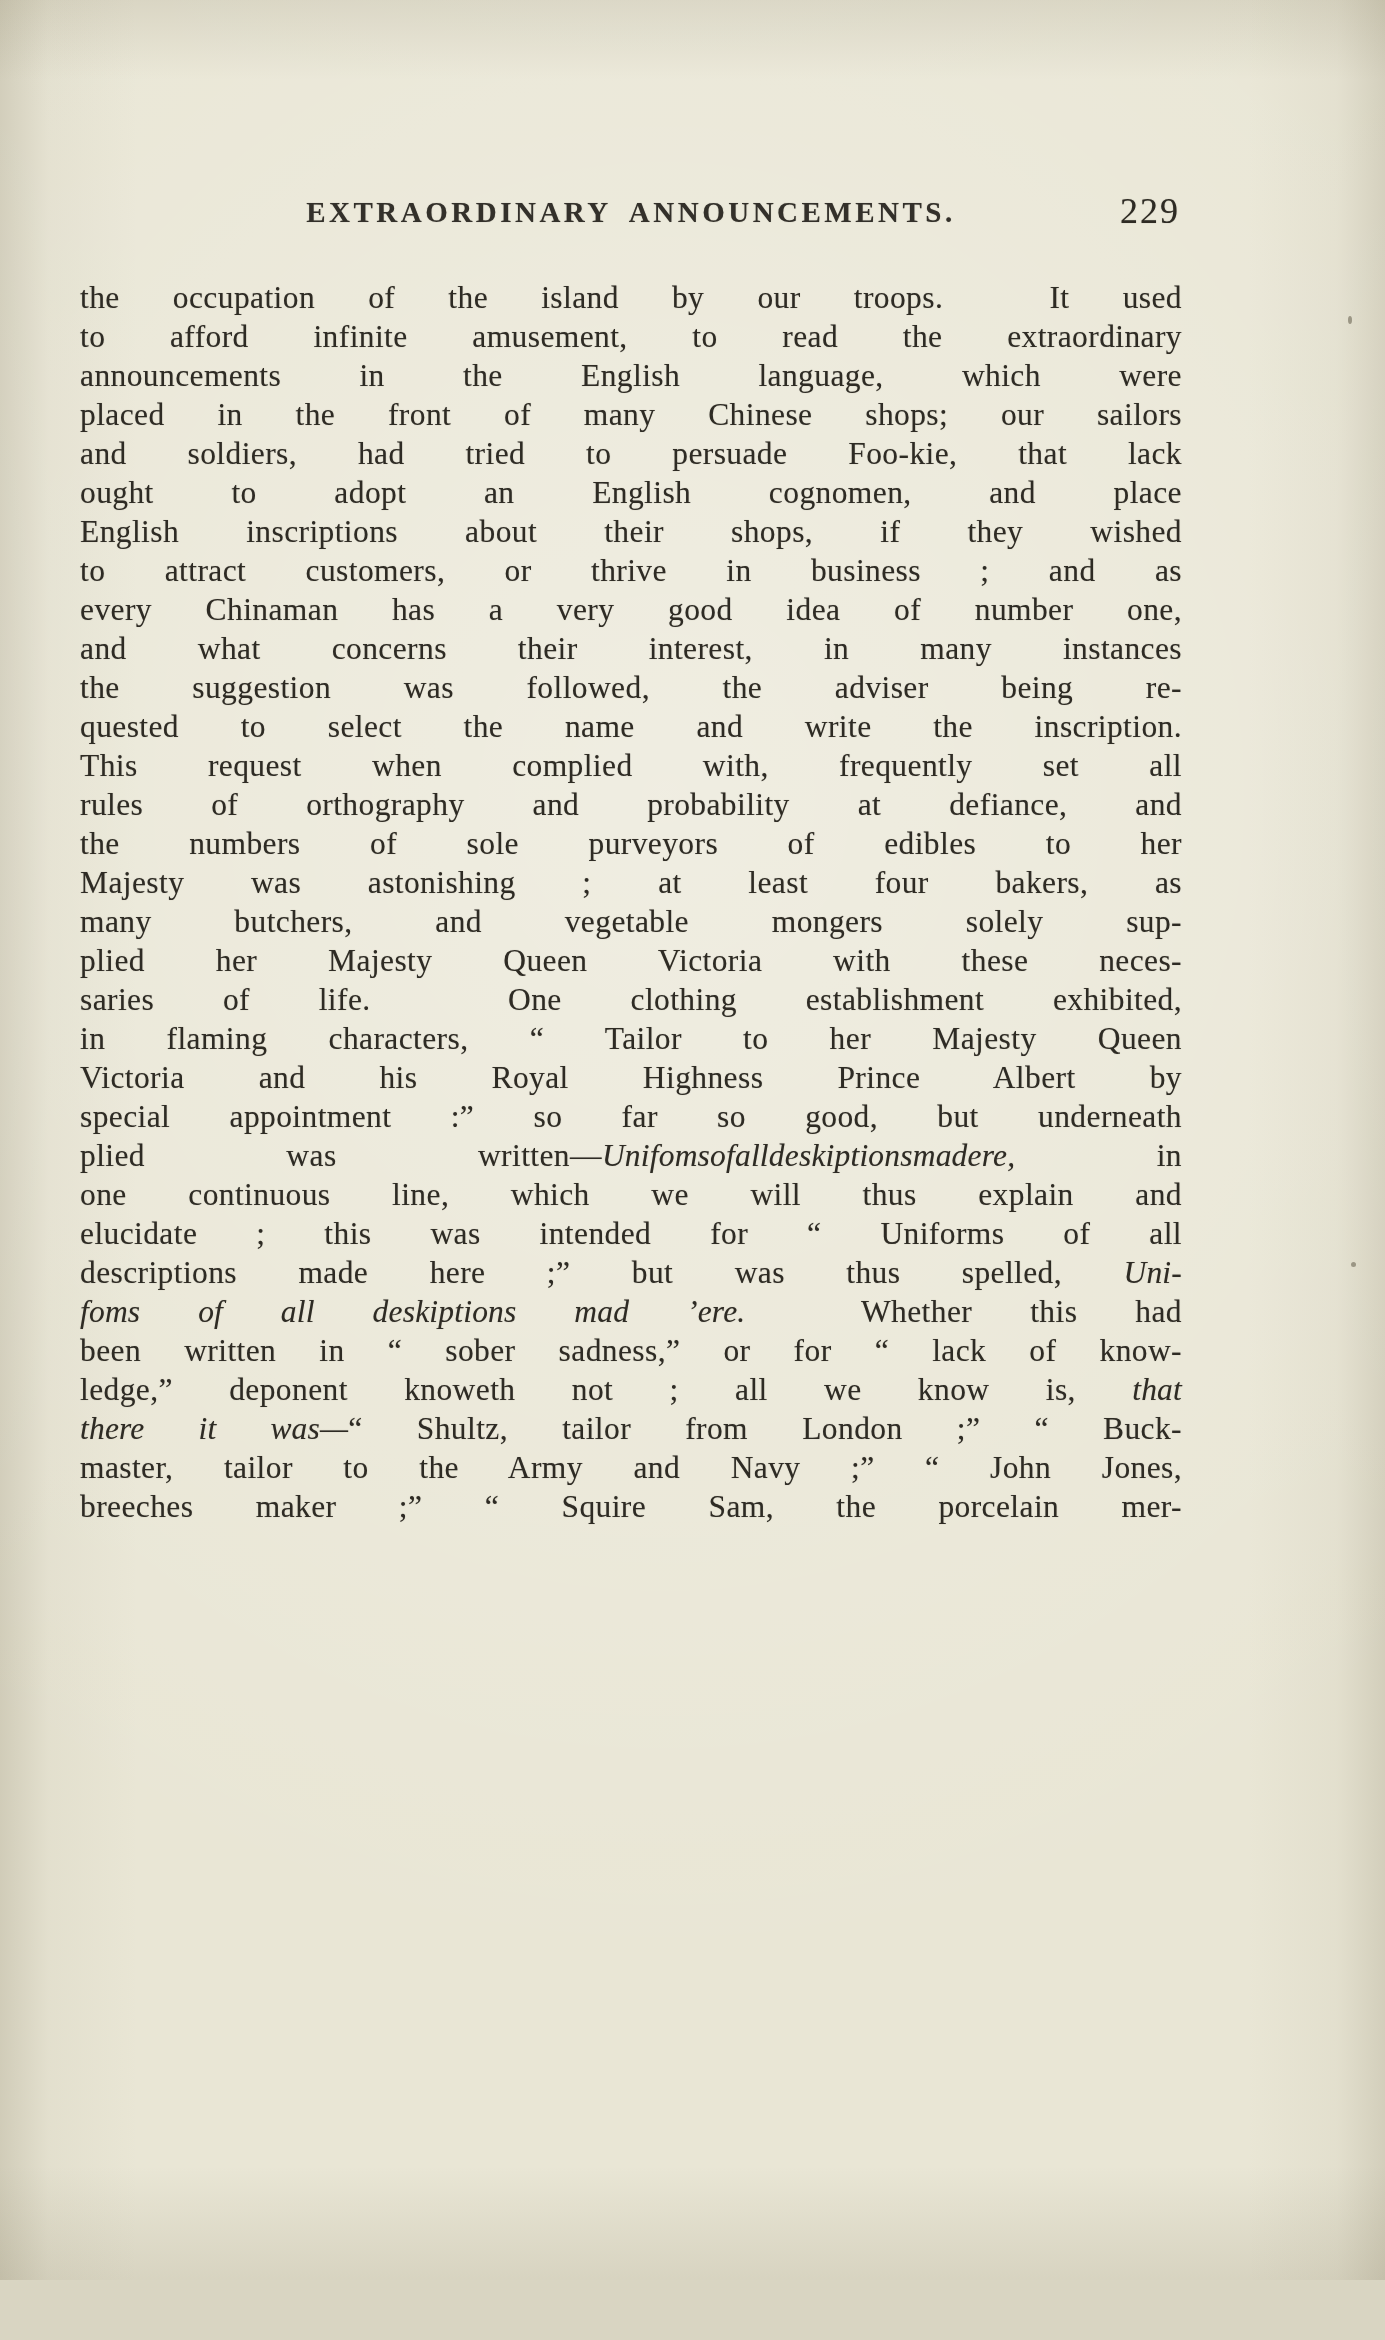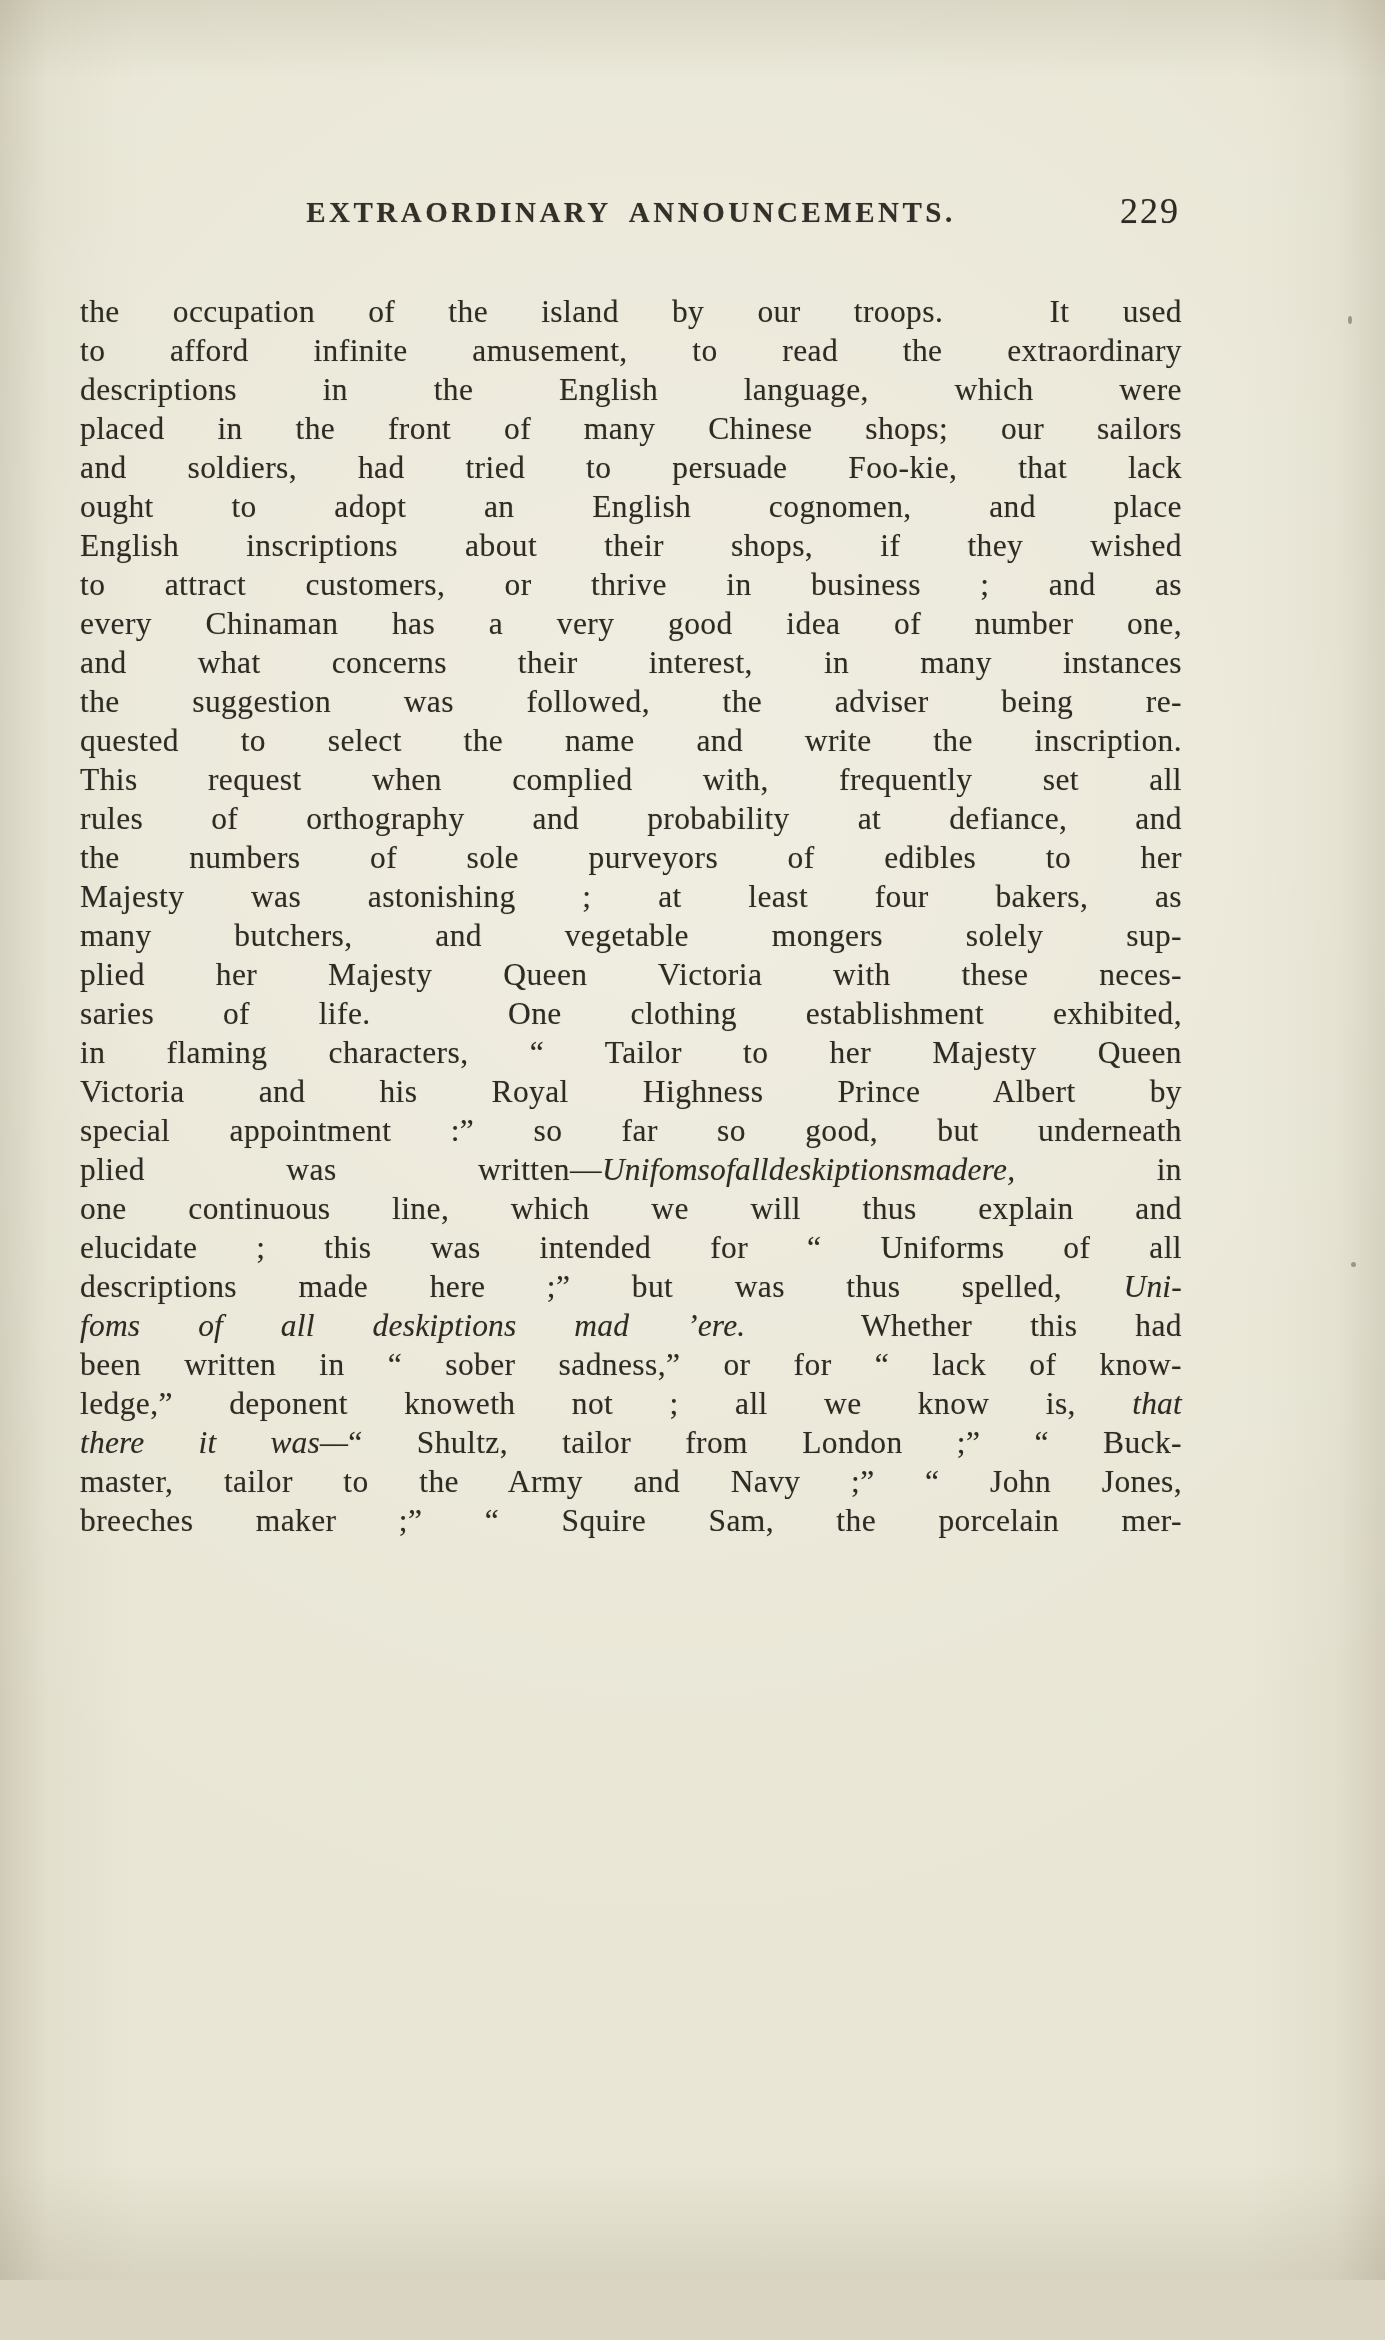--- a/index.html
+++ b/index.html
@@ -43,21 +43,21 @@
     top: -6px;
     font-size: 36px;
     letter-spacing: 2px;
     color: #2e2b24;
     text-shadow: 0 0 1px rgba(40,38,30,0.35);
     margin-left: 12px;
   }
   .body-text {
     position: absolute;
     left: 80px;
-    top: 292px;
+    top: 278px;
     width: 1102px;
     font-size: 31.5px;
     line-height: 39px;
     letter-spacing: 0.4px;
     word-spacing: 2px;
     text-shadow: 0 0 1px rgba(40,38,30,0.30);
   }
   .line {
     text-align: justify;
     text-align-last: justify;
@@ -80,21 +80,21 @@
 <div class="page">
 
   <div class="header-row">
     <div class="header-title">EXTRAORDINARY ANNOUNCEMENTS.</div>
     <div class="page-number">229</div>
   </div>
 
   <div class="body-text">
       <div class="line"><span>the occupation of the island by our troops.&nbsp; It used</span></div>
       <div class="line"><span>to afford infinite amusement, to read the extraordinary</span></div>
-      <div class="line"><span>descriptions in the English language, which were</span></div>
+      <div class="line"><span>announcements in the English language, which were</span></div>
       <div class="line"><span>placed in the front of many Chinese shops; our sailors</span></div>
       <div class="line"><span>and soldiers, had tried to persuade Foo-kie, that lack</span></div>
       <div class="line"><span>ought to adopt an English cognomen, and place</span></div>
       <div class="line"><span>English inscriptions about their shops, if they wished</span></div>
       <div class="line"><span>to attract customers, or thrive in business ; and as</span></div>
       <div class="line"><span>every Chinaman has a very good idea of number one,</span></div>
       <div class="line"><span>and what concerns their interest, in many instances</span></div>
       <div class="line"><span>the suggestion was followed, the adviser being re-</span></div>
       <div class="line"><span>quested to select the name and write the inscription.</span></div>
       <div class="line"><span>This request when complied with, frequently set all</span></div>

